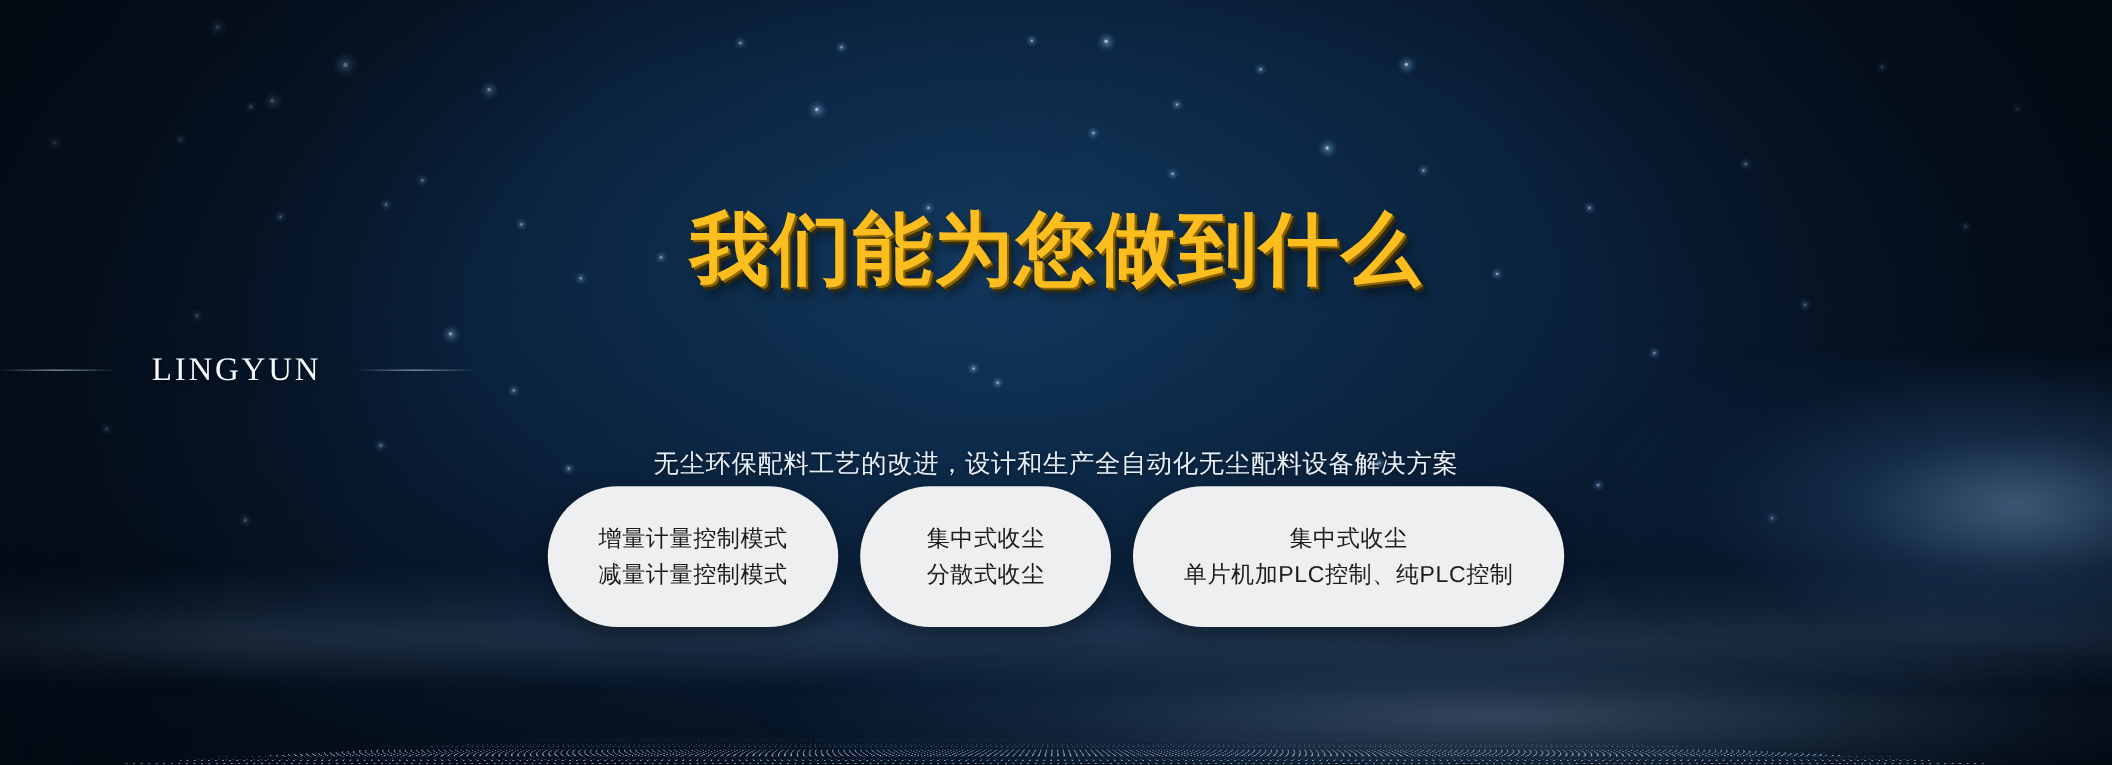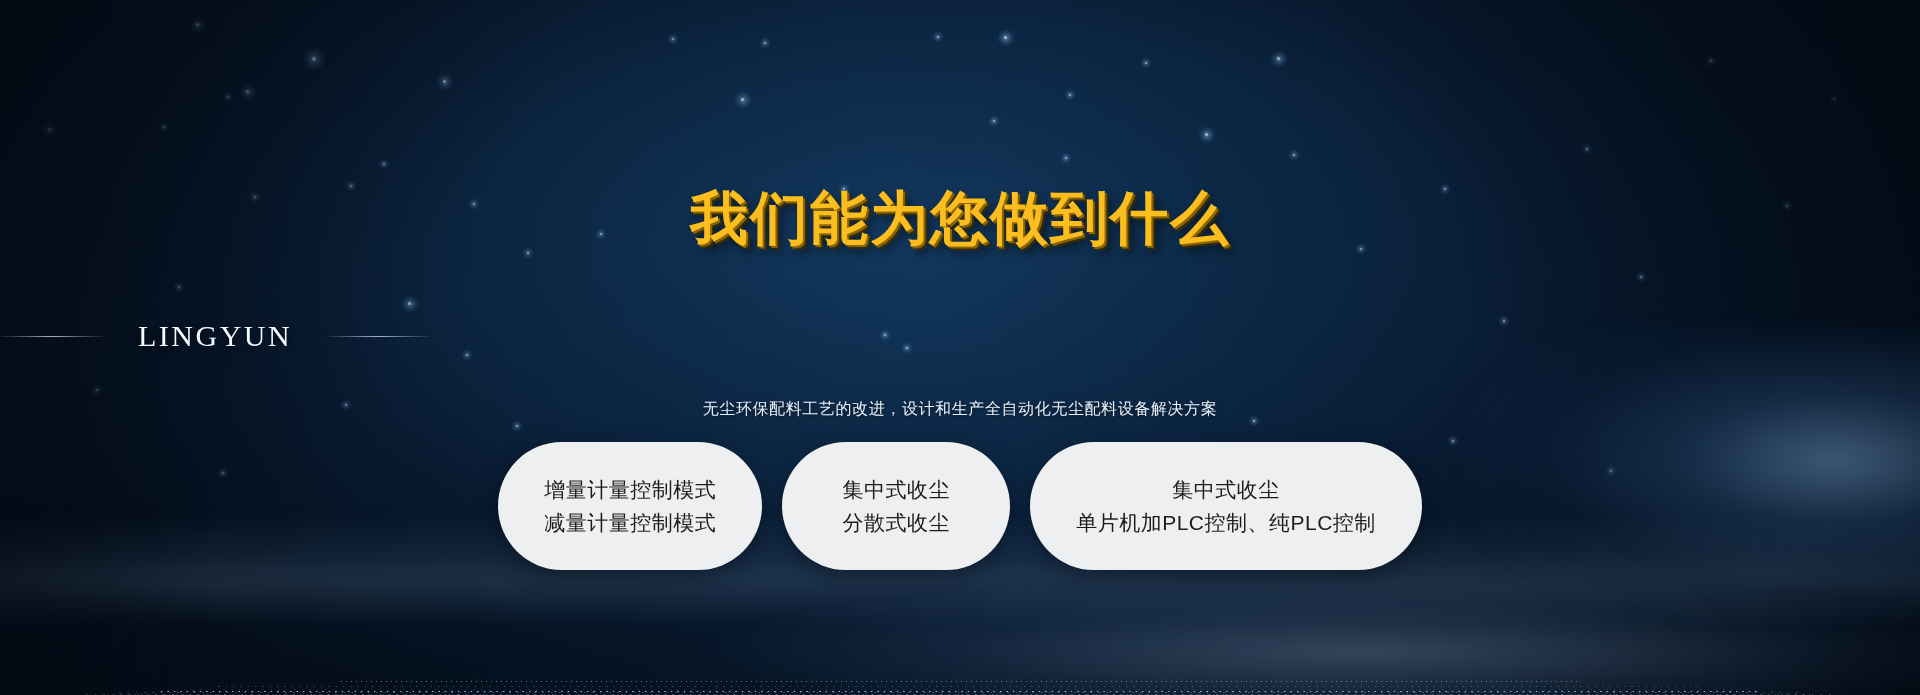--- a/index.html
+++ b/index.html
@@ -138,21 +138,21 @@
     align-items: center;
   }
 
   .main-title {
     margin: 0;
     position: absolute;
     top: 186px;
     left: 0; right: 0;
     text-align: center;
     font-family: "DejaVu Sans", "Liberation Sans", sans-serif;
-    font-size: 58px;
+    font-size: 72px;
     line-height: 1.12;
     font-weight: 700;
     letter-spacing: 2px;
     color: #fcbe1e;
     text-shadow:
        2px 2px 0 #8a6405,
        4px 4px 0 rgba(60,45,6,0.75),
        6px 7px 10px rgba(0,0,0,0.55);
     white-space: nowrap;
   }
@@ -177,21 +177,21 @@
     letter-spacing: 2.5px;
     color: #f4f8ff;
     text-shadow: 0 1px 5px rgba(0,0,0,0.6);
   }
 
   .desc {
     position: absolute;
     top: 382px;
     left: 0; right: 0;
     text-align: center;
-    font-size: 16px;
+    font-size: 23px;
     line-height: 1.4;
     letter-spacing: 0.6px;
     color: #e9f1fb;
     text-shadow: 0 1px 4px rgba(0,0,0,0.55);
   }
 
   .cards {
     position: absolute;
     top: 442px;
     left: 0; right: 0;

